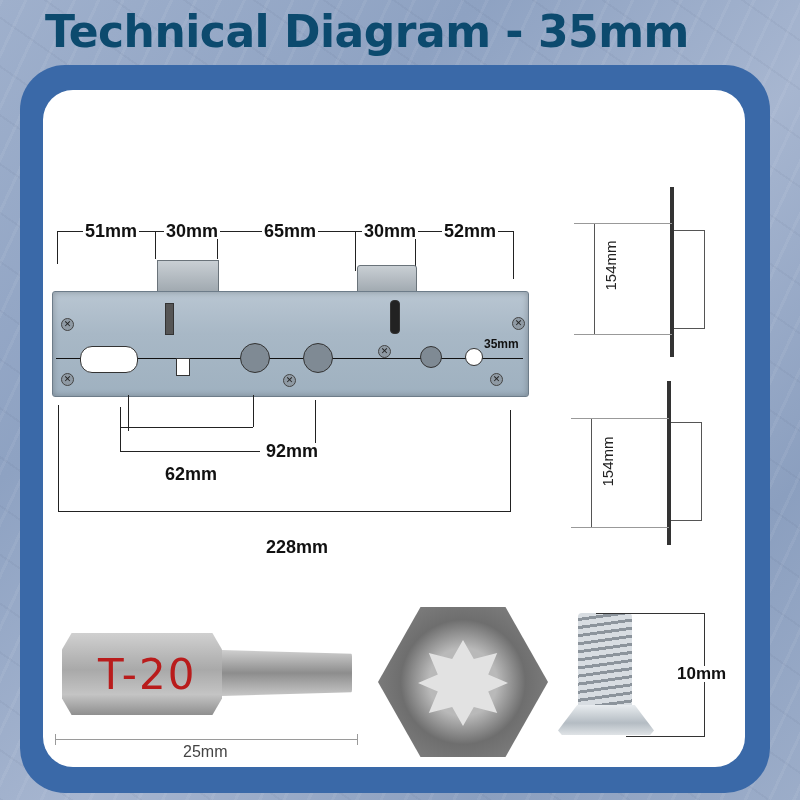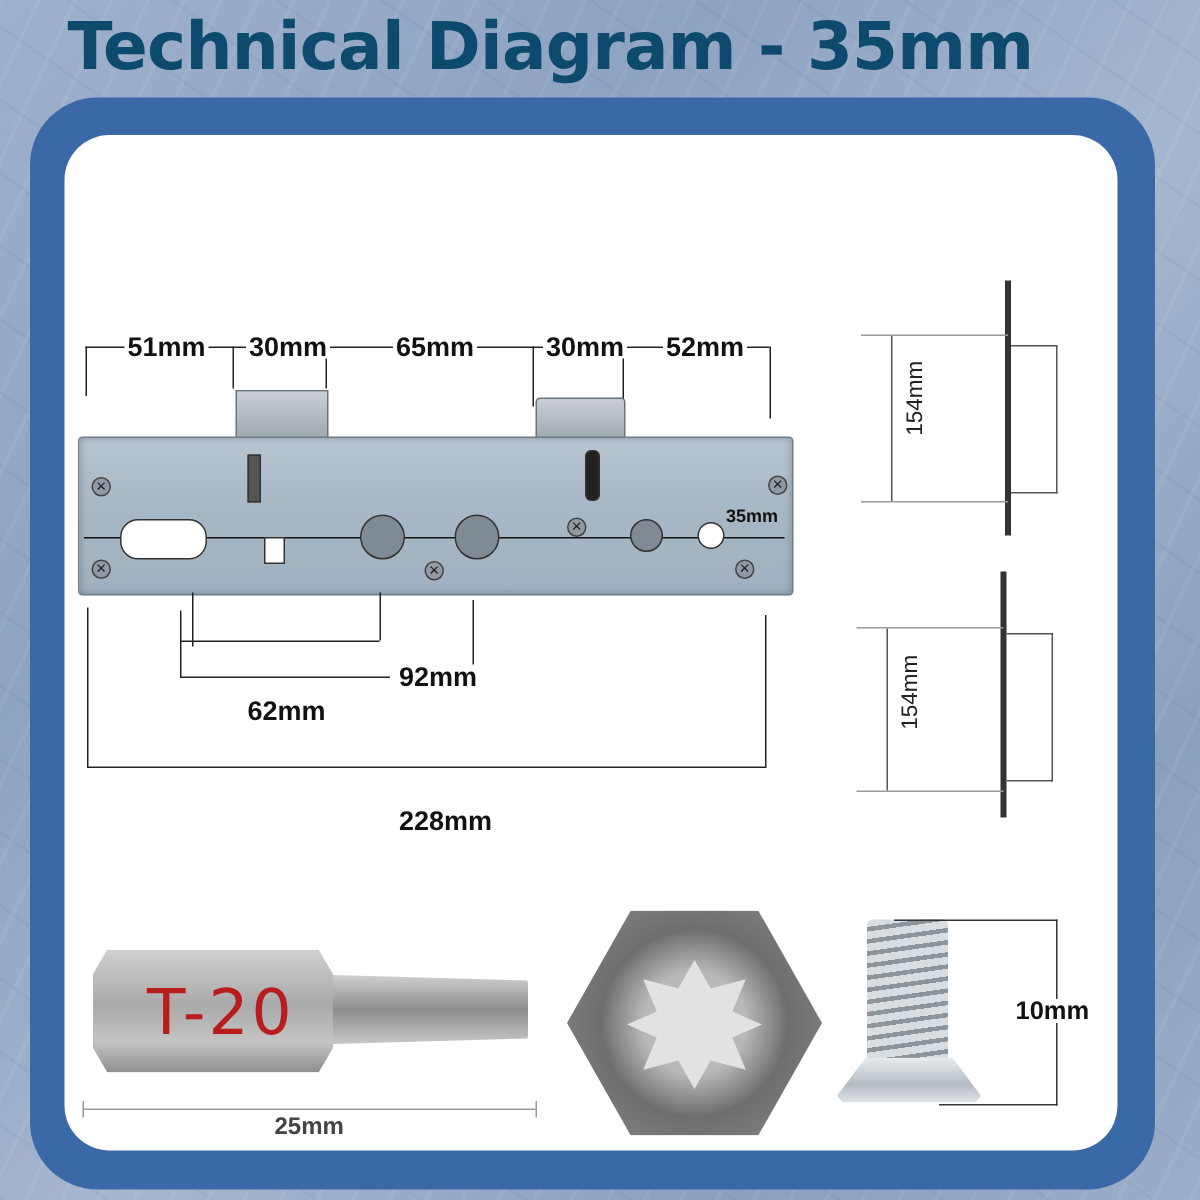--- a/index.html
+++ b/index.html
@@ -124,21 +124,21 @@
   <div style="position:absolute;left:671px;top:422px;width:30px;height:97px;border:1px solid #555;border-left:none;"></div>
   <span style="position:absolute;left:587px;top:458px;transform:rotate(-90deg);transform-origin:center;font-size:15px;color:#222;width:40px;text-align:center;">154mm</span>
 </div>
 
 <div class="bit"></div>
 <div class="bit-tip"></div>
 <span class="bit-label">T-20</span>
 <div class="gray-ln" style="left:55px;top:739px;width:302px;height:1px;"></div>
 <div class="gray-ln" style="left:55px;top:734px;width:1px;height:11px;"></div>
 <div class="gray-ln" style="left:357px;top:734px;width:1px;height:11px;"></div>
-<span class="gray-dim" style="left:183px;top:743px;font-weight:bold;">25mm</span>
+<span class="gray-dim" style="left:183px;top:743px;">25mm</span>
 
 <div class="hex"></div>
 <div class="torx"></div>
 
 <div class="screw-shaft"></div>
 <div class="screw-head"></div>
 <div class="ln" style="left:596px;top:613px;width:109px;height:1px;background:#333;"></div>
 <div class="ln" style="left:704px;top:613px;width:1px;height:124px;background:#333;"></div>
 <div class="ln" style="left:626px;top:736px;width:79px;height:1px;background:#333;"></div>
 <span class="dim" style="left:675px;top:666px;font-size:17px;">10mm</span>

